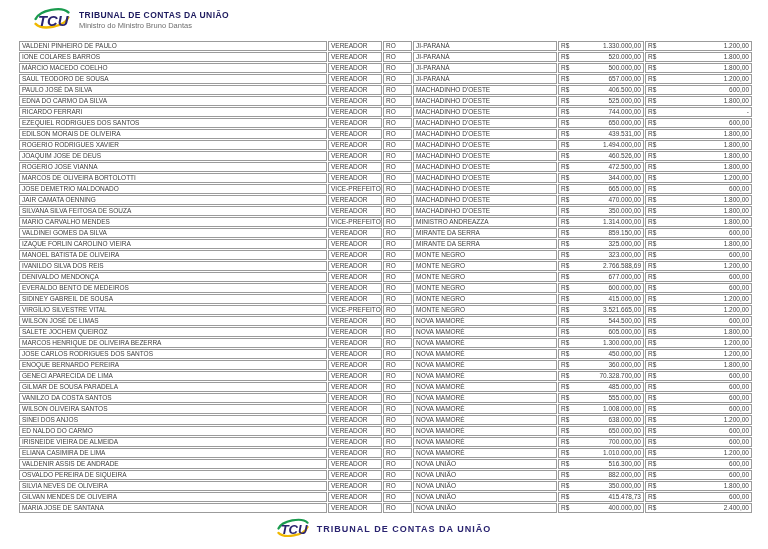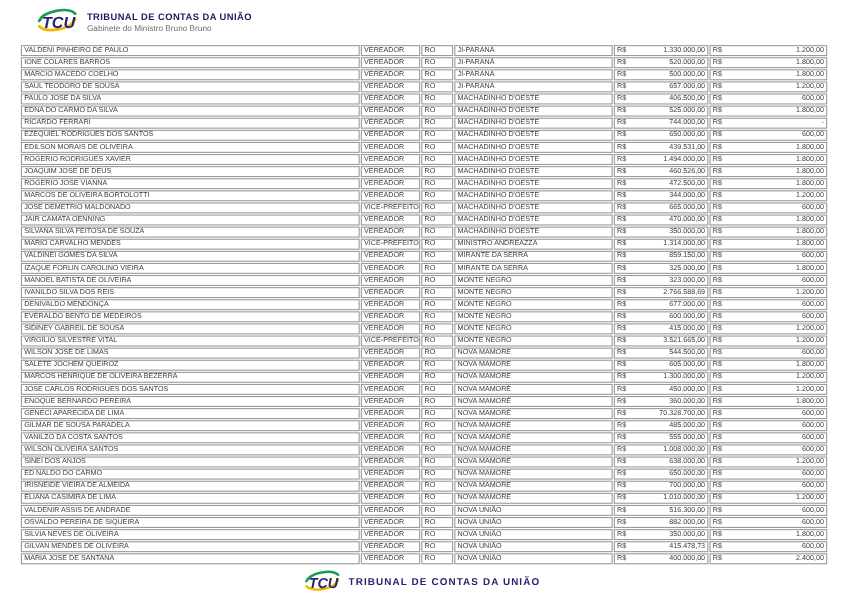--- a/index.html
+++ b/index.html
@@ -43,21 +43,21 @@
 <body>
 
 <div class="header">
   <svg class="logo-svg" width="36" height="28" viewBox="0 0 44 34">
     <path d="M2 17 C 7 6, 34 1, 42 9" stroke="#1a9b4e" stroke-width="3" fill="none" stroke-linecap="round"></path>
     <path d="M42 15 C 37 27, 10 31, 2 23" stroke="#f0b800" stroke-width="3" fill="none" stroke-linecap="round"></path>
     <text x="5" y="25" font-family="Liberation Sans, sans-serif" font-size="18" font-weight="bold" font-style="italic" fill="#2a2470">TCU</text>
   </svg>
   <div class="header-text">
     <div class="org-title">TRIBUNAL DE CONTAS DA UNIÃO</div>
-    <div class="org-subtitle">Gabinete do Ministro Bruno Bruno</div>
+    <div class="org-subtitle">Ministro do Ministro Bruno Dantas</div>
   </div>
 </div>
 
 <div class="sheet">
   <table class="grid">
     <colgroup>
       <col style="width:308px">
       <col style="width:54px">
       <col style="width:29px">
       <col style="width:144px">

